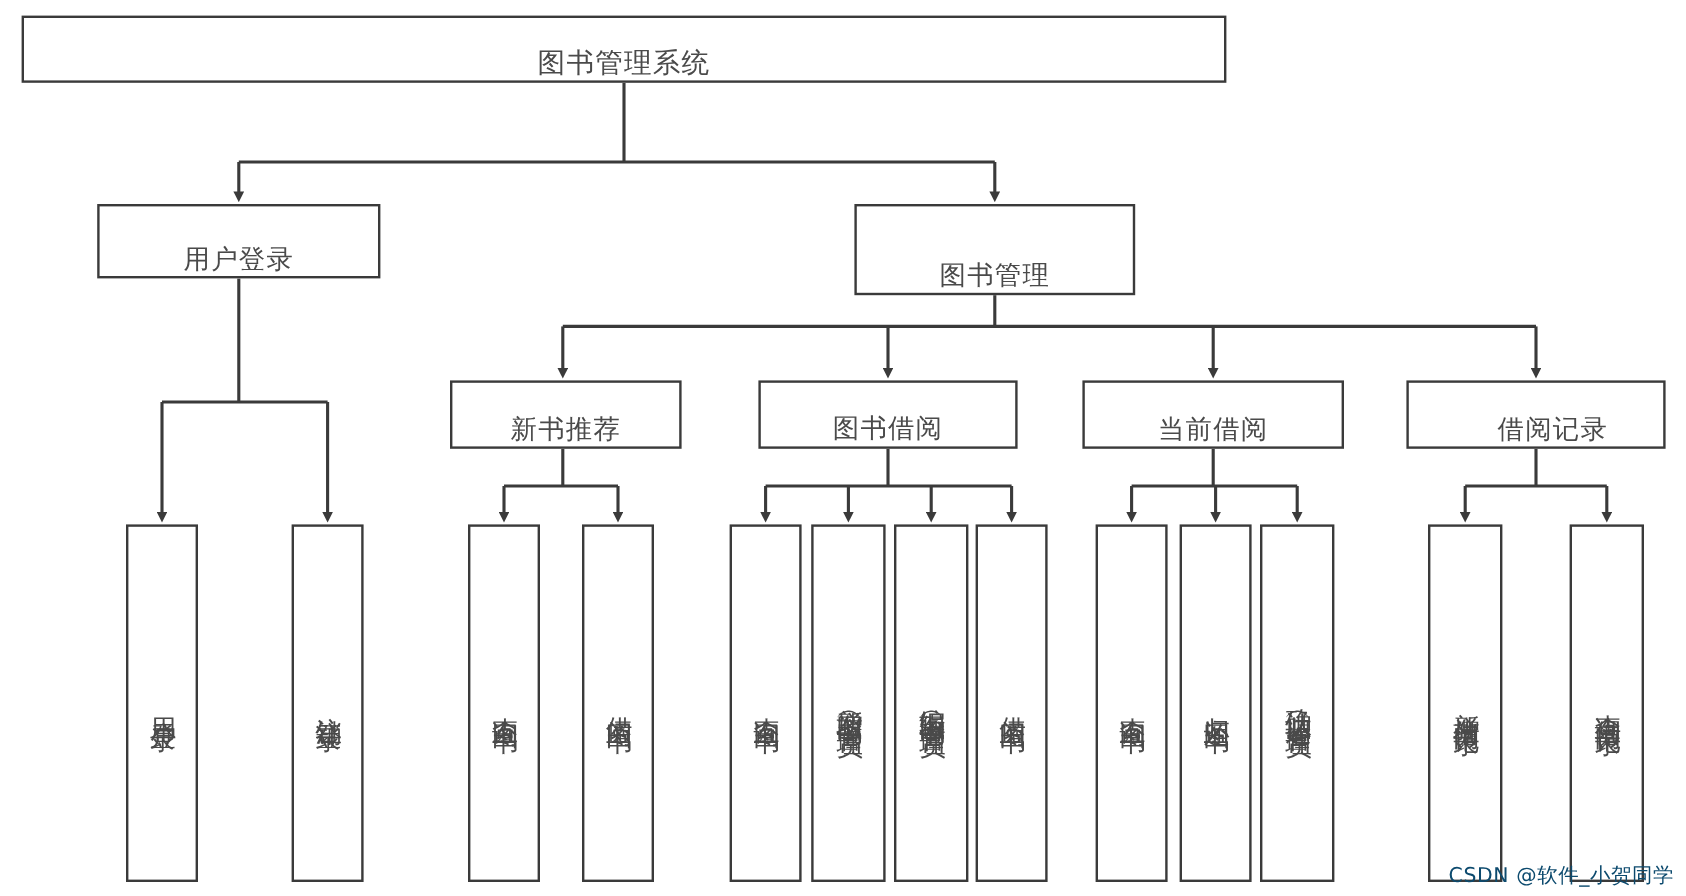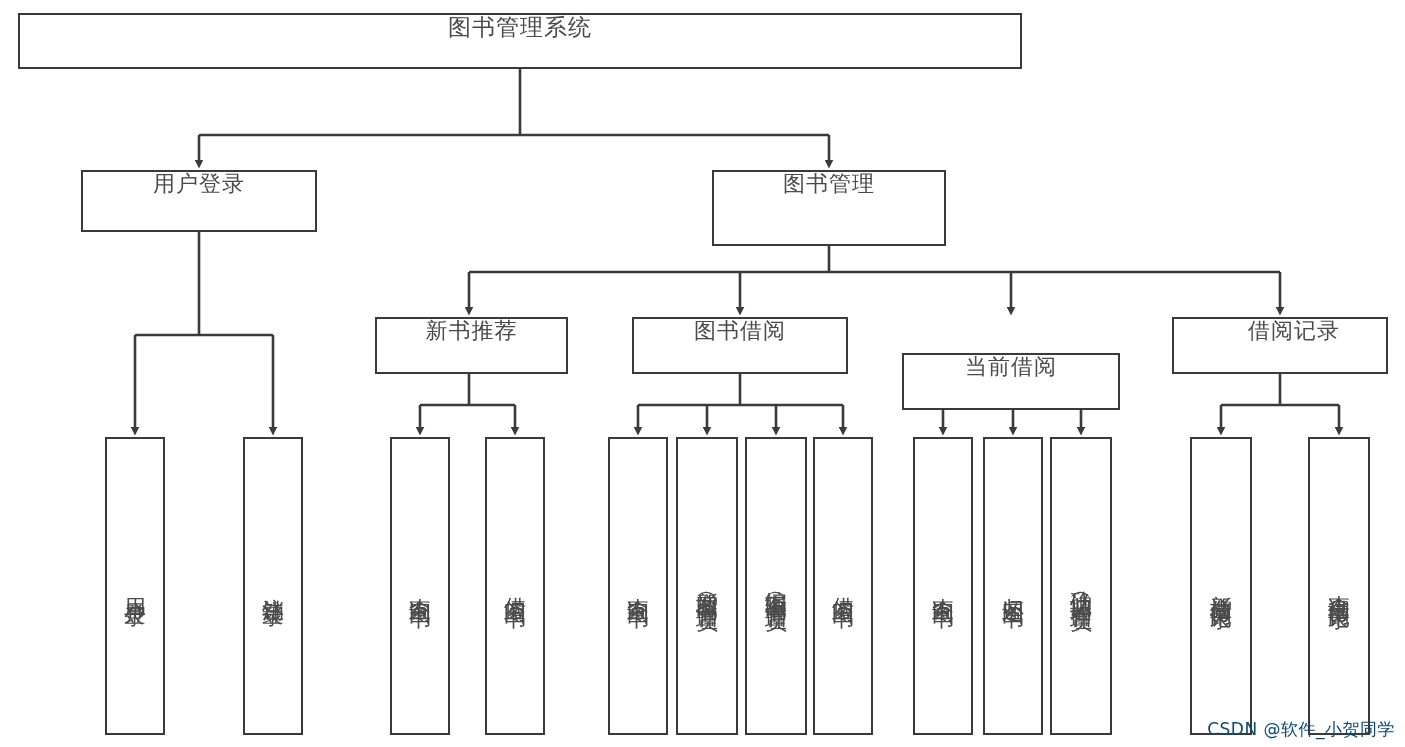--- a/index.html
+++ b/index.html
@@ -26,21 +26,21 @@
     width: 1405px;
     height: 747px;
     pointer-events: none;
   }
   .node {
     position: absolute;
     box-sizing: border-box;
     background: #ffffff;
     border: 2px solid #3a3a3a;
     display: flex;
-    align-items: flex-start;
+    align-items: flex-end;
     justify-content: center;
     z-index: 2;
   }
   .node .label {
     color: #4a4a4a;
     line-height: 1.12;
     text-align: center;
     white-space: pre-line;
   }
   
@@ -130,24 +130,24 @@
   <div class="node h" id="node-l2-0" style="left: 81px; top: 170px; width: 236px; height: 62px;">
     <span class="label">用户登录</span>
   </div>
   <div class="node h" id="node-l2-1" style="left: 712px; top: 170px; width: 234px; height: 76px;">
     <span class="label">图书管理</span>
   </div>
 
   <div class="node h" id="node-l3-0" style="left: 360px; top: 317px; width: 193px; height: 57px; margin-left: 15px;">
     <span class="label">新书推荐</span>
   </div>
-  <div class="node h" id="node-l3-1" style="left: 632px; top: 317px; width: 216px; height: 57px;">
+  <div class="node h" id="node-l3-1" style="left: 632px; top: 317px; width: 216px; height: 57px; font-family: Liberation Mono, monospace;">
     <span class="label">图书借阅</span>
   </div>
-  <div class="node h" id="node-l3-2" style="left: 902px; top: 317px; width: 218px; height: 57px; margin-top: 36px;">
+  <div class="node h" id="node-l3-2" style="left: 902px; top: 317px; width: 218px; height: 57px;">
     <span class="label">当前借阅</span>
   </div>
   <div class="node h" id="node-l3-3" style="left: 1172px; top: 317px; width: 216px; height: 57px; padding-left: 28px;">
     <span class="label">借阅记录</span>
   </div>
 
   <div class="node v" id="node-leaf-0" style="left: 105px; top: 437px; width: 60px; height: 298px;">
     <span class="label">用户登录</span>
   </div>
   <div class="node v" id="node-leaf-1" style="left: 243px; top: 437px; width: 60px; height: 298px;">

